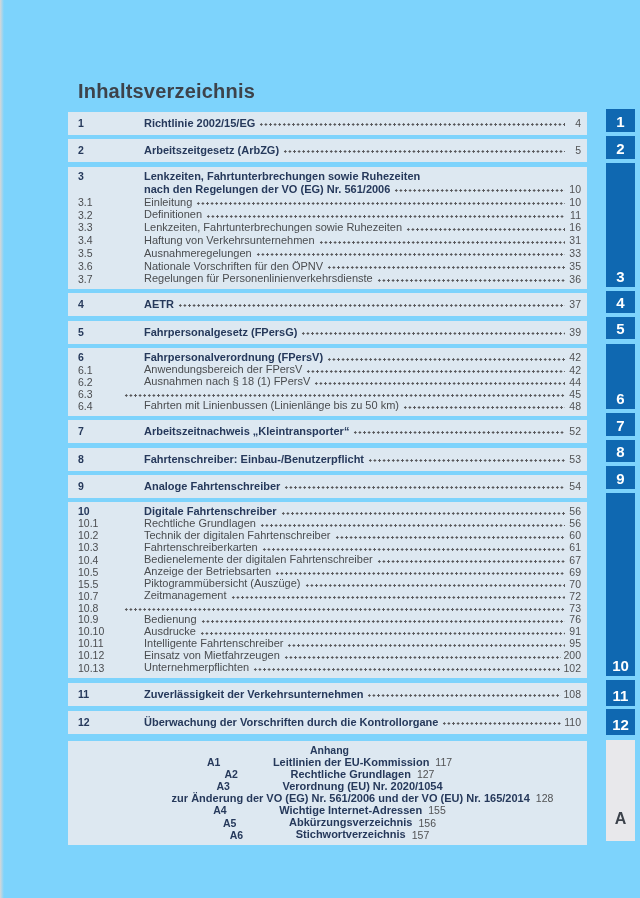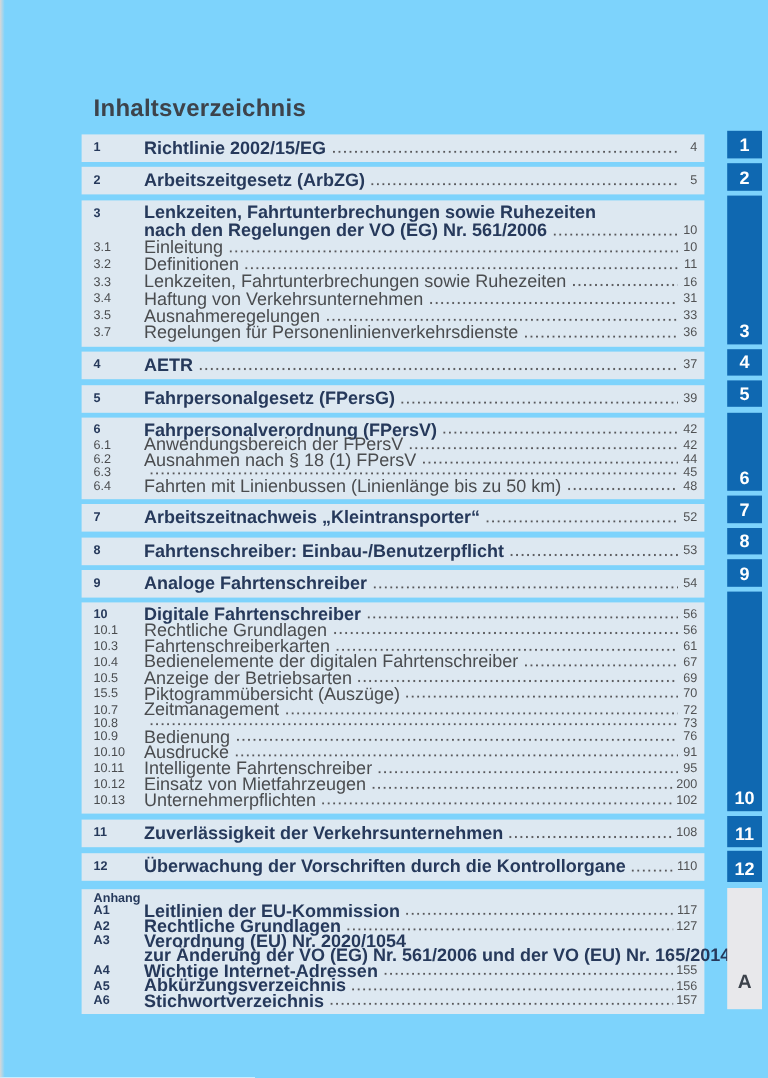--- a/index.html
+++ b/index.html
@@ -18,21 +18,21 @@
   .toc{position:absolute;left:68px;top:112px;width:519px;}
   .block{
     background:var(--band-blue,#dde8f1);
     box-sizing:border-box;
     padding:4px 6px 4px 10px;
     display:flex;flex-direction:column;justify-content:space-between;
   }
   .block.single{justify-content:center;}
   .row{display:flex;align-items:center;min-height:0;}
   .num{flex:0 0 42px;font-size:10.5px;color:var(--body-gray,#4a4c4f);line-height:1.05;}
-  .txt{flex:0 1 auto;font-size:15px;color:var(--body-gray,#4a4c4f);white-space:nowrap;line-height:1.05;}
+  .txt{flex:0 1 auto;font-size:11px;color:var(--body-gray,#4a4c4f);white-space:nowrap;line-height:1.05;margin-left:24px;}
   .row.bold .num,.row.bold .txt{font-weight:bold;color:var(--chapter-navy,#26395b);}
   .hdr{font-size:10.5px;font-weight:bold;color:var(--chapter-navy,#26395b);line-height:1.05;}
   .dots{
     flex:1 1 auto;height:3px;align-self:flex-end;margin:0 2px 3px 4px;
     background-image:radial-gradient(circle,#57575a 1px,rgba(0,0,0,0) 1.2px);
     background-size:4.6px 3px;background-repeat:repeat-x;background-position:0 50%;
   }
   .pg{flex:0 0 auto;font-size:10.5px;color:#515254;min-width:14px;text-align:right;line-height:1.05;}
   .tabs{position:absolute;left:606px;top:0;width:29px;height:898px;}
   .tab{
@@ -103,20 +103,26 @@
           <span class="dots"></span>
           <span class="pg">31</span>
         </div>
         <div class="row">
           <span class="num">3.5</span>
           <span class="txt">Ausnahmeregelungen</span>
           <span class="dots"></span>
           <span class="pg">33</span>
         </div>
         <div class="row">
+          <span class="num">3.6</span>
+          <span class="txt">Nationale Vorschriften für den ÖPNV</span>
+          <span class="dots"></span>
+          <span class="pg">35</span>
+        </div>
+        <div class="row">
           <span class="num">3.7</span>
           <span class="txt">Regelungen für Personenlinienverkehrsdienste</span>
           <span class="dots"></span>
           <span class="pg">36</span>
         </div>
       </div>
       <div class="block single" style="height: 23px; margin-bottom: 5px;">
         <div class="row bold">
           <span class="num">4</span>
           <span class="txt">AETR</span>
@@ -194,20 +200,26 @@
           <span class="dots"></span>
           <span class="pg">56</span>
         </div>
         <div class="row">
           <span class="num">10.1</span>
           <span class="txt">Rechtliche Grundlagen</span>
           <span class="dots"></span>
           <span class="pg">56</span>
         </div>
         <div class="row">
+          <span class="num">10.2</span>
+          <span class="txt">Technik der digitalen Fahrtenschreiber</span>
+          <span class="dots"></span>
+          <span class="pg">60</span>
+        </div>
+        <div class="row">
           <span class="num">10.3</span>
           <span class="txt">Fahrtenschreiberkarten</span>
           <span class="dots"></span>
           <span class="pg">61</span>
         </div>
         <div class="row">
           <span class="num">10.4</span>
           <span class="txt">Bedienelemente der digitalen Fahrtenschreiber</span>
           <span class="dots"></span>
           <span class="pg">67</span>
@@ -275,21 +287,21 @@
         </div>
       </div>
       <div class="block single" style="height: 23px; margin-bottom: 7px;">
         <div class="row bold">
           <span class="num">12</span>
           <span class="txt">Überwachung der Vorschriften durch die Kontrollorgane</span>
           <span class="dots"></span>
           <span class="pg">110</span>
         </div>
       </div>
-      <div class="block" style="height: 104px; margin-bottom: 0px;">
+      <div class="block" style="height: 104px; margin-bottom: 0px; align-items: center;">
         <div class="row">
           <span class="hdr">Anhang</span>
         </div>
         <div class="row bold">
           <span class="num">A1</span>
           <span class="txt">Leitlinien der EU-Kommission</span>
           <span class="dots"></span>
           <span class="pg">117</span>
         </div>
         <div class="row bold">

